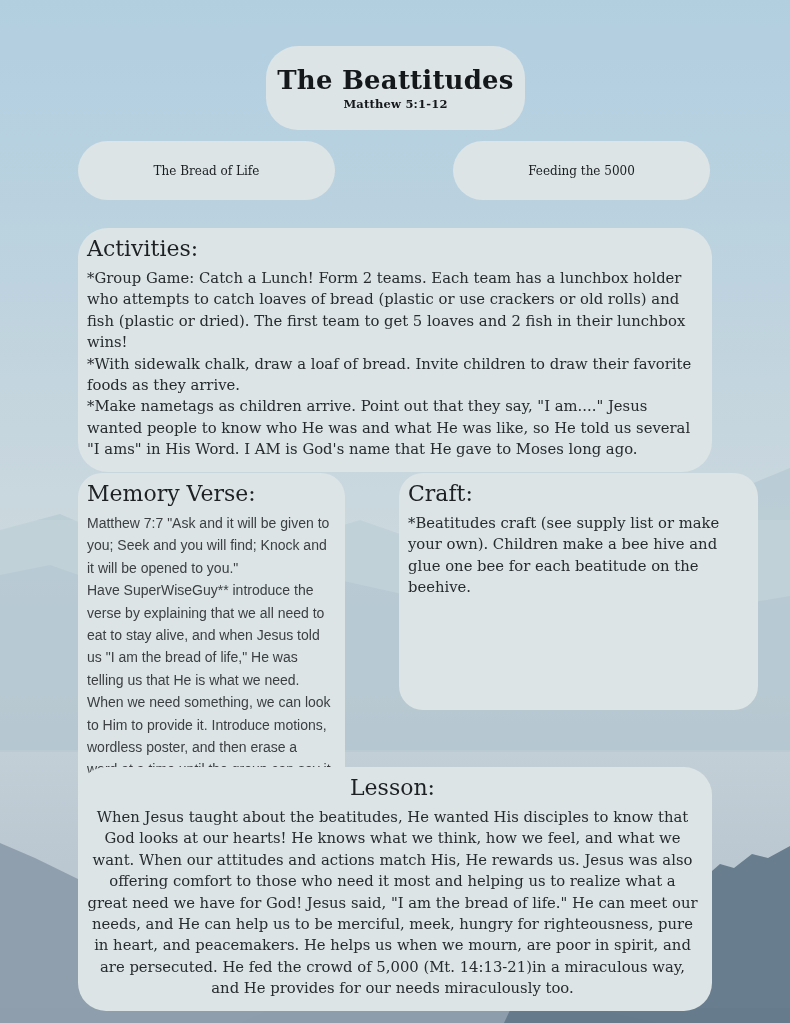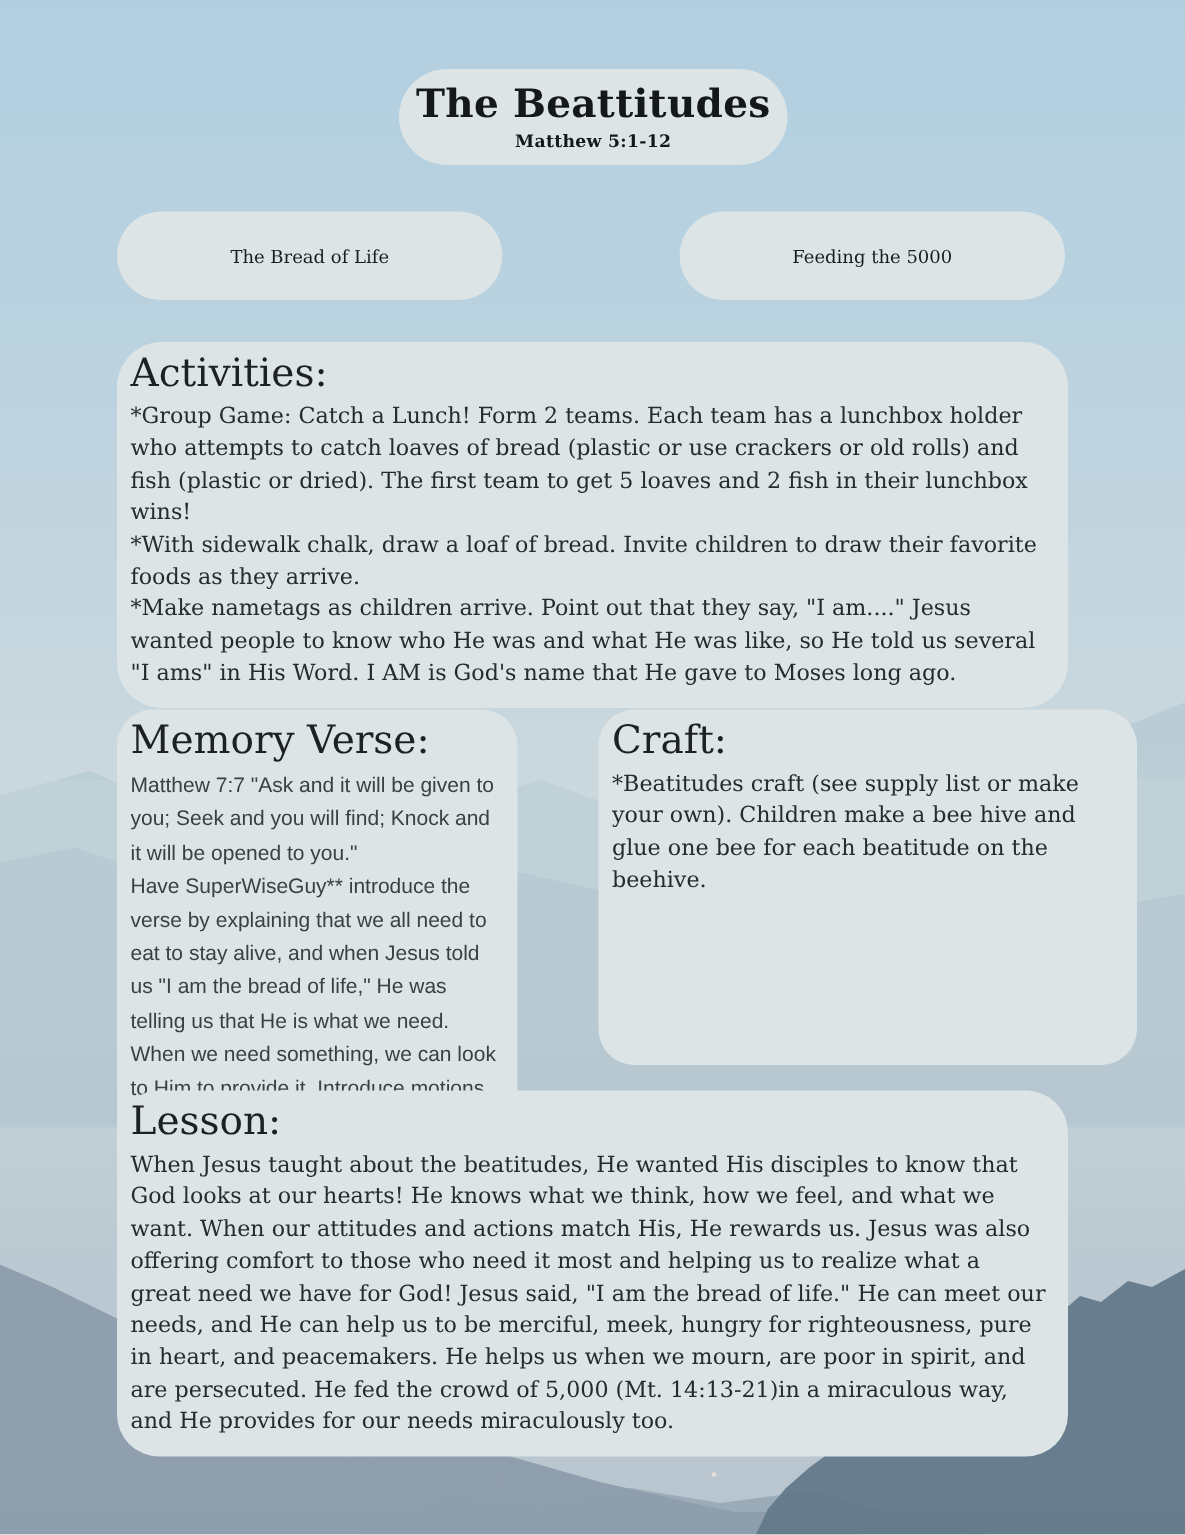--- a/index.html
+++ b/index.html
@@ -11,51 +11,51 @@
       #ccd9de 54%, #c6d3da 68%, #bcc9d2 82%, #b4c2cd 100%);
   }
   .bg-svg { position:absolute; left:0; top:0; width:790px; height:1023px; }
 
   .card {
     position:absolute; background:var(--card,#dce4e6);
     color:#262b2e;
   }
 
   .title-card {
-    left:266px; top:46px; width:259px; height:64px; border-radius:32px;
+    left:266px; top:46px; width:259px; height:84px; border-radius:32px;
     display:flex; flex-direction:column; align-items:center; justify-content:center;
     text-align:center;
   }
   .title { font-size:26px; font-weight:bold; letter-spacing:0.2px; color:#15181b; line-height:30px; }
   .subtitle { font-size:11.5px; font-weight:bold; letter-spacing:0.2px; color:#15181b; margin-top:2px; }
 
   .pill {
     position:absolute; top:141px; width:257px; height:59px; border-radius:29.5px;
     background:var(--card,#dce4e6);
     display:flex; align-items:center; justify-content:center;
     font-size:12px; color:#191d20;
   }
   .pill-left  { left:78px; }
   .pill-right { left:453px; }
 
   .section { padding:6px 14px 12px 9px; }
   .section h2 {
-    margin:0 0 3px 0; font-size:26px; font-weight:normal;
+    margin:0 0 3px 0; font-size:22px; font-weight:normal;
     line-height:30px; color:#1d2124;
   }
   .body-serif p { margin:0; font-size:14.8px; line-height:21.4px; }
   .body-sans p {
     margin:0; font-family:"Liberation Sans", sans-serif;
     font-size:14px; line-height:22.4px; color:#3c4043;
   }
 
   .activities-card { left:78px;  top:228px; width:634px; min-height:217px; border-radius:30px; box-sizing:border-box; }
   .memory-card     { left:78px;  top:473px; width:267px; min-height:246px; border-radius:24px; box-sizing:border-box; }
   .craft-card      { left:399px; top:473px; width:359px; min-height:237px; border-radius:24px; box-sizing:border-box; }
-  .lesson-card     { left:78px;  top:727px; width:634px; min-height:219px; border-radius:28px; box-sizing:border-box; }
+  .lesson-card     { left:78px;  top:767px; width:634px; min-height:219px; border-radius:28px; box-sizing:border-box;text-align:center; }
 </style>
 </head>
 <body>
 
 <div class="page">
 
   <svg class="bg-svg" viewBox="0 0 790 1023" aria-hidden="true">
 
     <polygon points="0,530 60,514 120,540 200,510 280,544 360,520 440,548 520,502 600,528 660,482 712,500 790,468 790,750 0,750" fill="#a4bac9" opacity="0.38"></polygon>
     <polygon points="0,575 50,565 110,586 180,570 250,592 330,578 420,598 500,585 580,600 660,590 730,606 790,596 790,752 0,752" fill="#93abbc" opacity="0.32"></polygon>

